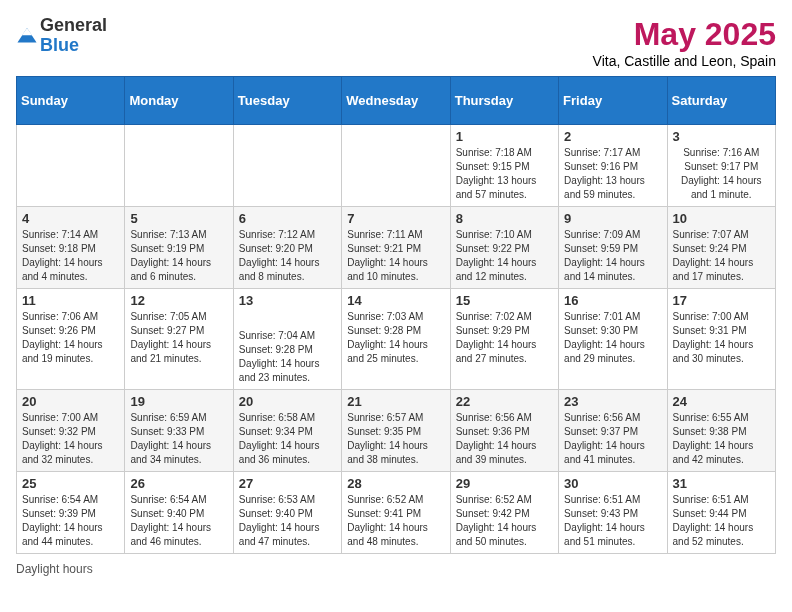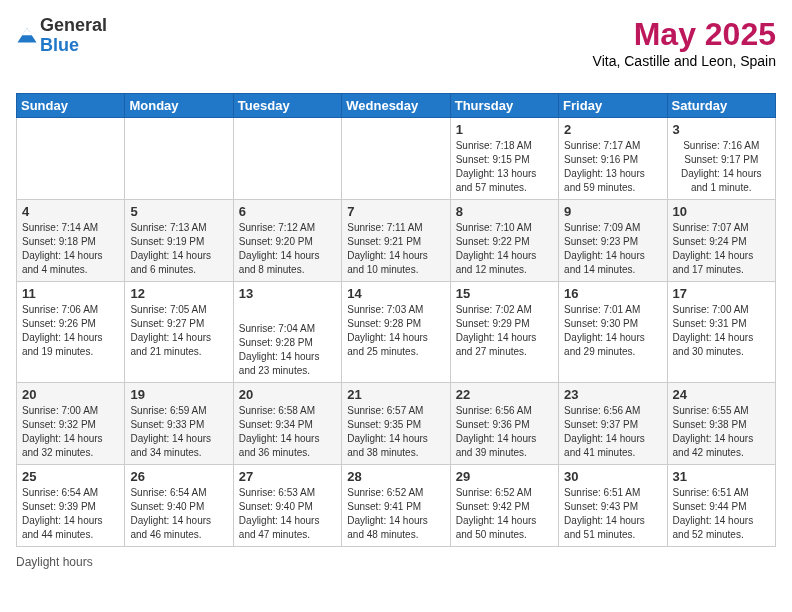--- a/index.html
+++ b/index.html
@@ -7,21 +7,21 @@
       font-family: Arial, sans-serif;
       background: #fff;
       width: 792px;
       min-height: 612px;
       padding: 16px;
     }
     .header {
       display: flex;
       justify-content: space-between;
       align-items: flex-start;
-      margin-bottom: 24px;
+      margin-bottom: 7px;
     }
     .logo {
       display: flex;
       align-items: center;
       gap: 2px;
     }
     .logo-text {
       font-size: 18px;
       font-weight: bold;
       line-height: 1.1;
@@ -47,21 +47,21 @@
     .calendar {
       width: 100%;
       border-collapse: collapse;
       border: 1px solid #ccc;
     }
     .calendar th {
       background: #2278c8;
       color: #fff;
       font-size: 13px;
       font-weight: bold;
-      padding: 4px 4px;
+      padding: 16px 4px;
       text-align: left;
       border: 1px solid #1a60a8;
     }
     .calendar td {
       vertical-align: top;
       padding: 4px 5px;
       border: 1px solid #ccc;
       width: 108px;
       min-height: 80px;
       font-size: 10.5px;
@@ -174,21 +174,21 @@
         </td>
         <td>
           <div class="day-number">8</div>
           <div class="day-info" style="white-space: pre-line;">Sunrise: 7:10 AM
 Sunset: 9:22 PM
 Daylight: 14 hours and 12 minutes.</div>
         </td>
         <td>
           <div class="day-number">9</div>
           <div class="day-info" style="white-space: pre-line;">Sunrise: 7:09 AM
-Sunset: 9:23 PM
+Sunset: 9:59 PM
 Daylight: 14 hours and 14 minutes.</div>
         </td>
         <td>
           <div class="day-number">10</div>
           <div class="day-info" style="white-space: pre-line;">Sunrise: 7:07 AM
 Sunset: 9:24 PM
 Daylight: 14 hours and 17 minutes.</div>
         </td>
       </tr>
       <tr>

